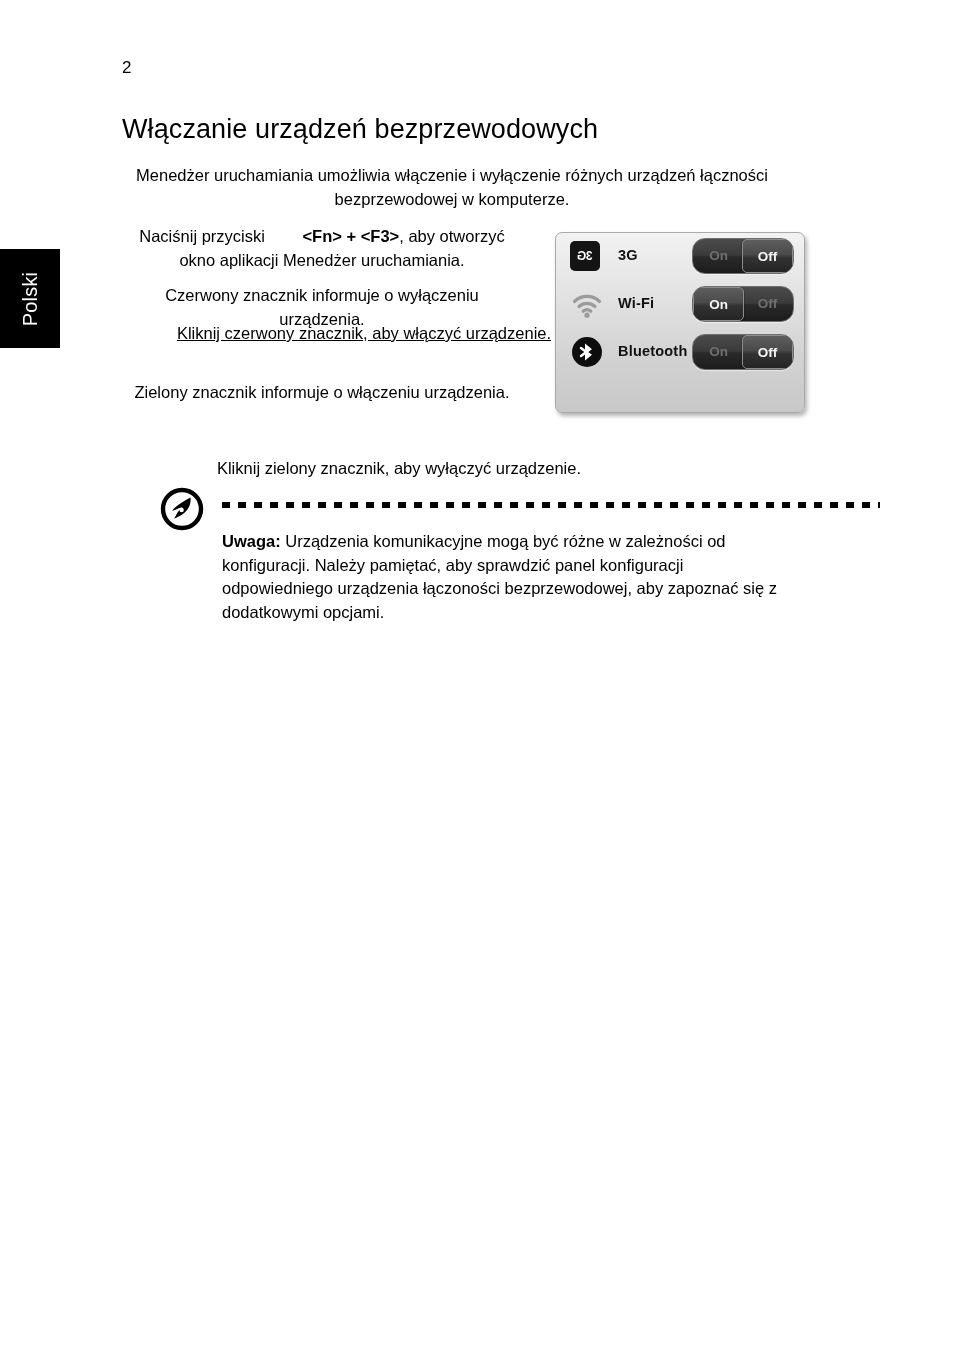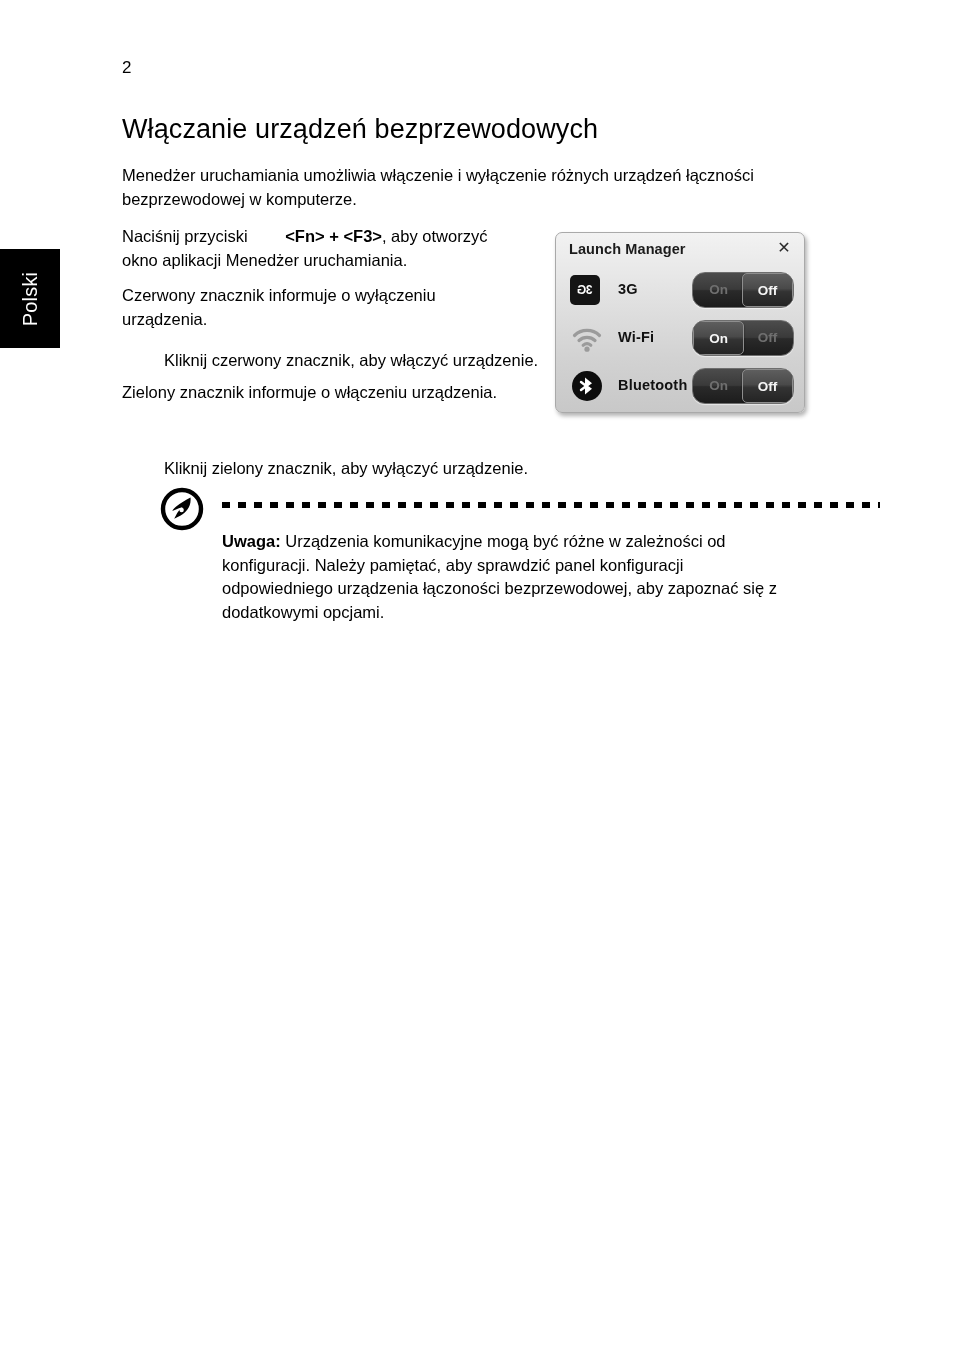--- a/index.html
+++ b/index.html
@@ -64,26 +64,27 @@
     line-height: 32px;
     letter-spacing: 0.1px;
   }
 
   .para {
     position: absolute;
     left: 0;
     margin: 0;
     font-size: 16.5px;
     line-height: 24px;
+    text-align: center;
   }
 
   .p-intro   { top: 163px; width: 660px; }
   .p-fn      { top: 224px; width: 400px; }
   .p-red     { top: 283px; width: 400px; }
-  .p-red-sub { top: 348px; width: 400px; left: 42px; }
+  .p-red-sub { top: 321px; width: 400px; left: 42px; text-decoration: underline; }
   .p-green   { top: 380px; width: 400px; }
   .p-green-sub { top: 456px; width: 470px; left: 42px; }
 
   .para b { font-weight: bold; margin-left: 33px; }
 
   
   .note {
     position: absolute;
     left: 160px;
     top: 487px;
@@ -274,24 +275,20 @@
     </svg>
   </div>
 
   <div class="note-rule"></div>
 
   <div class="note-body"><b>Uwaga:</b><span> Urządzenia komunikacyjne mogą być różne w zależności od konfiguracji. Należy pamiętać, aby sprawdzić panel konfiguracji odpowiedniego urządzenia łączoności bezprzewodowej, aby zapoznać się z dodatkowymi opcjami.</span></div>
 </div>
 
 <div class="lm-dialog">
 
-  <div class="lm-titlebar">
-    <div class="lm-title">Launch Manager</div>
-    <div class="lm-close">✕</div>
-  </div>
 
   <div class="lm-row">
     <div class="lm-icon">
       <div class="icon-3g">
           <span>3G</span>
         </div>
     </div>
     <div class="lm-label">3G</div>
     <div class="lm-toggle">
       <div class="lm-seg left">On</div>

